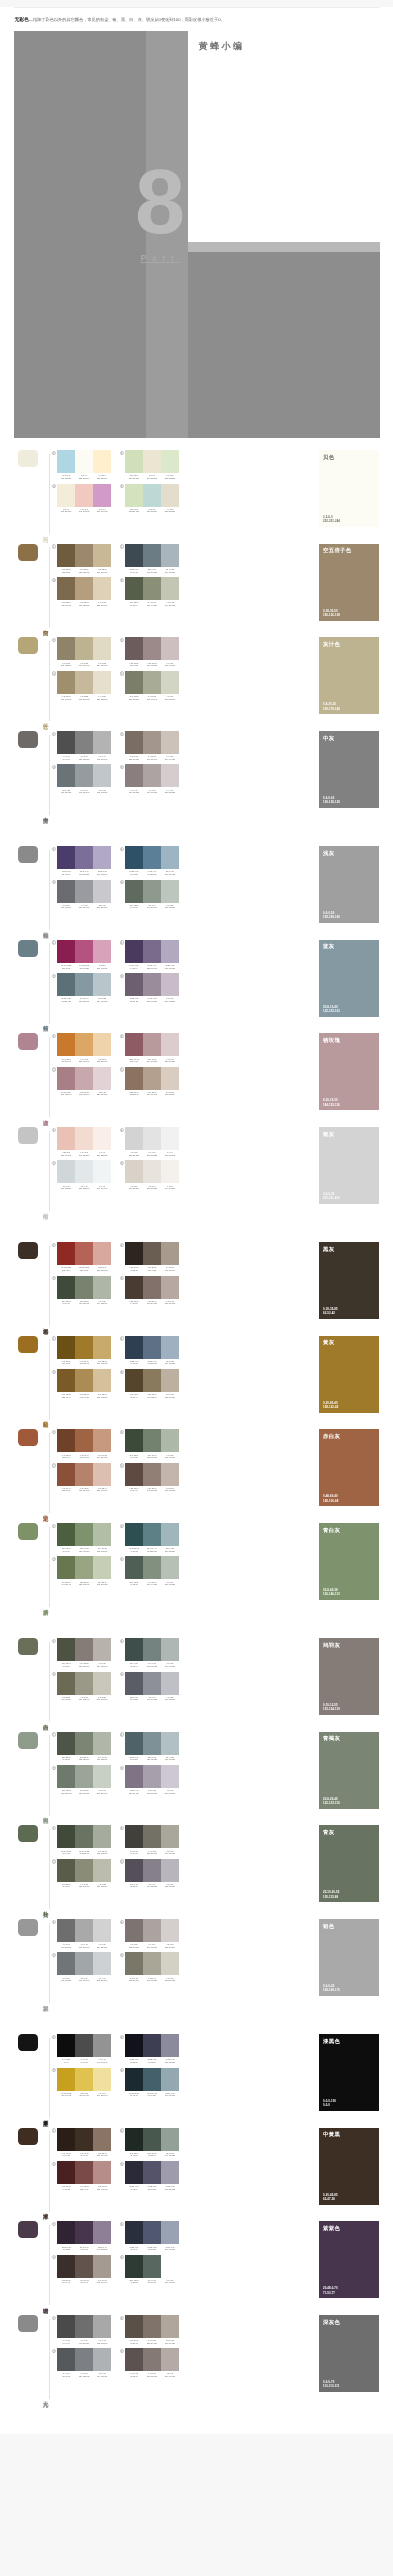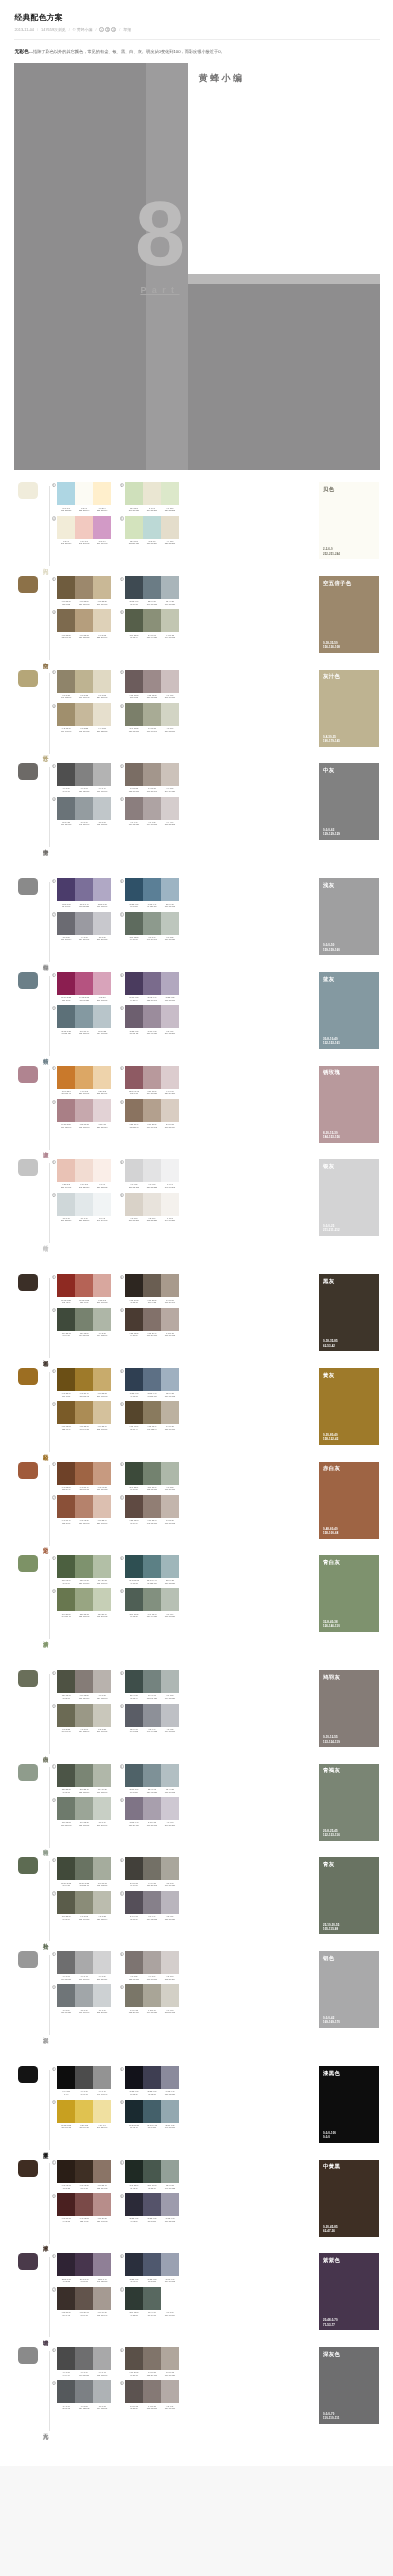--- a/index.html
+++ b/index.html
@@ -122,38 +122,20 @@
     font-size: 2.8px; line-height: 1.5; font-weight: bold; letter-spacing: 0.1px;
   }
   .sectionspacer { height: 9.6px; }
   .footpad { height: 15.6px; }
 </style>
 </head>
 <body>
 
 <div class="page">
 
-  <div class="header">
-    <div class="title">经典配色方案</div>
-    <div class="meta">
-      <span>2013-11-04</span>
-      <span class="sep">/</span>
-      <span>147659次浏览</span>
-      <span class="sep">/</span>
-      <span>© 黄蜂小编</span>
-      <span class="sep">/</span>
-      <span class="icns">
-        <span class="icn">i</span>
-        <span class="icn">$</span>
-        <span class="icn">0</span>
-      </span>
-      <span class="sep">/</span>
-      <span>举报</span>
-    </div>
-  </div>
   <div class="rule"></div>
 
   <div class="intro">
     <span class="lead">无彩色</span><span>---指除了彩色以外的其它颜色，常见的有金、银、黑、白、灰。明度从0变化到100，而彩度很小接近于0。</span>
   </div>
 
   <div class="hero-wrap">
     <div class="hero">
       <div class="hero-band"></div>
       <div class="hero-white"></div>

